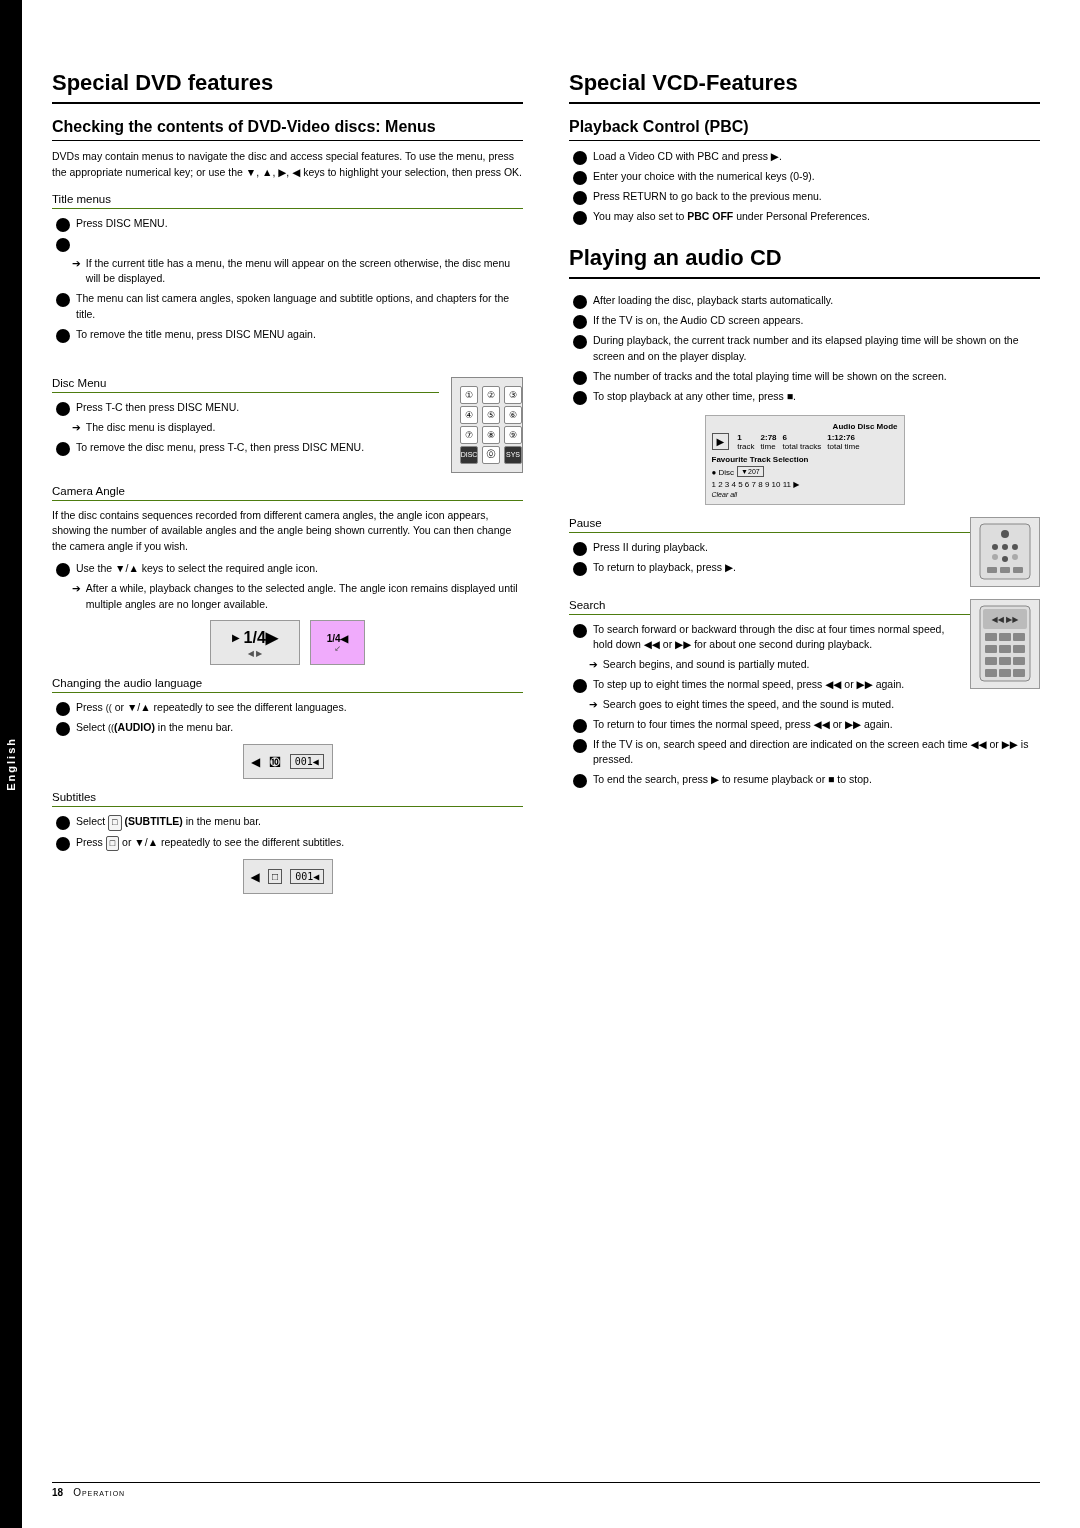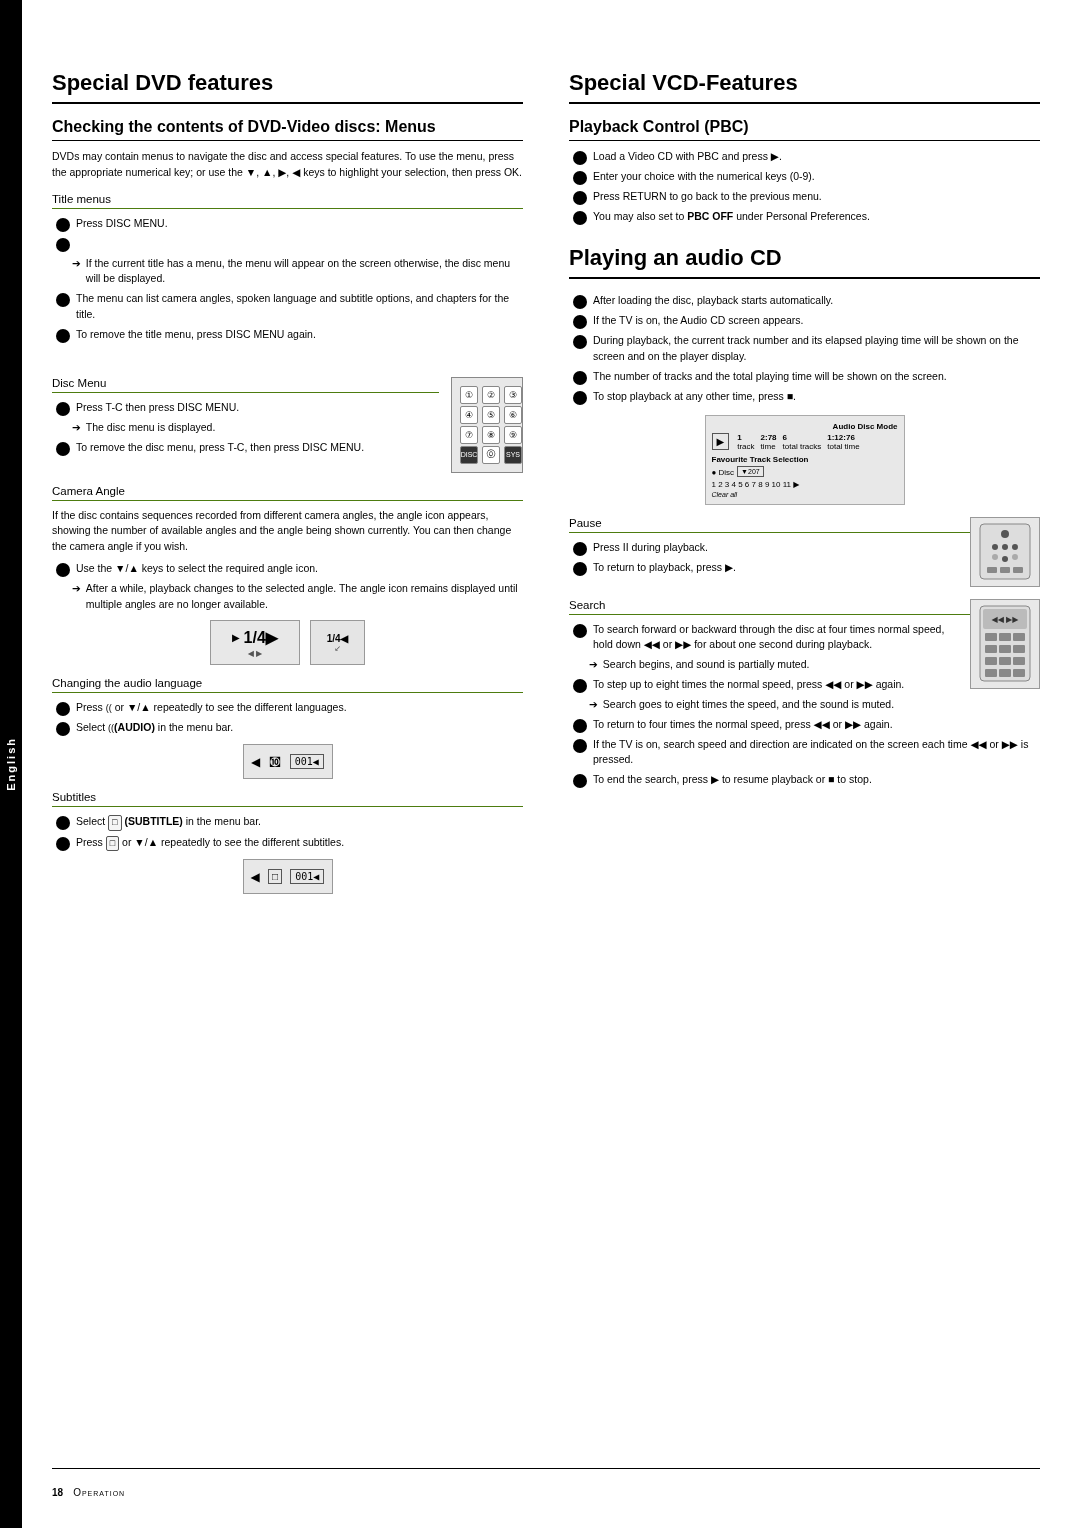--- a/index.html
+++ b/index.html
@@ -133,21 +133,21 @@
       background: #e8e8e8;
       display: flex;
       align-items: center;
       justify-content: center;
       font-size: 10px;
     }
     .img-camera-right {
       width: 55px;
       height: 45px;
       border: 1px solid #999;
-      background: #e5e5e5;
+      background: #f0abfc;
       display: flex;
       align-items: center;
       justify-content: center;
       font-size: 10px;
     }
     .img-audio {
       width: 90px;
       height: 35px;
       border: 1px solid #999;
       background: #e8e8e8;
@@ -185,21 +185,21 @@
       background: #e8e8e8;
       display: flex;
       align-items: center;
       justify-content: center;
       font-size: 8px;
       float: right;
       margin-left: 10px;
     }
     .footer-bar {
       border-top: 1px solid #000;
-      padding-top: 18px;
+      padding-top: 4px;
       margin-top: 20px;
       font-size: 10px;
       display: flex;
       align-items: center;
     }
     .footer-bar .page-num {
       font-weight: bold;
       margin-right: 10px;
     }
     .footer-bar .footer-label {

